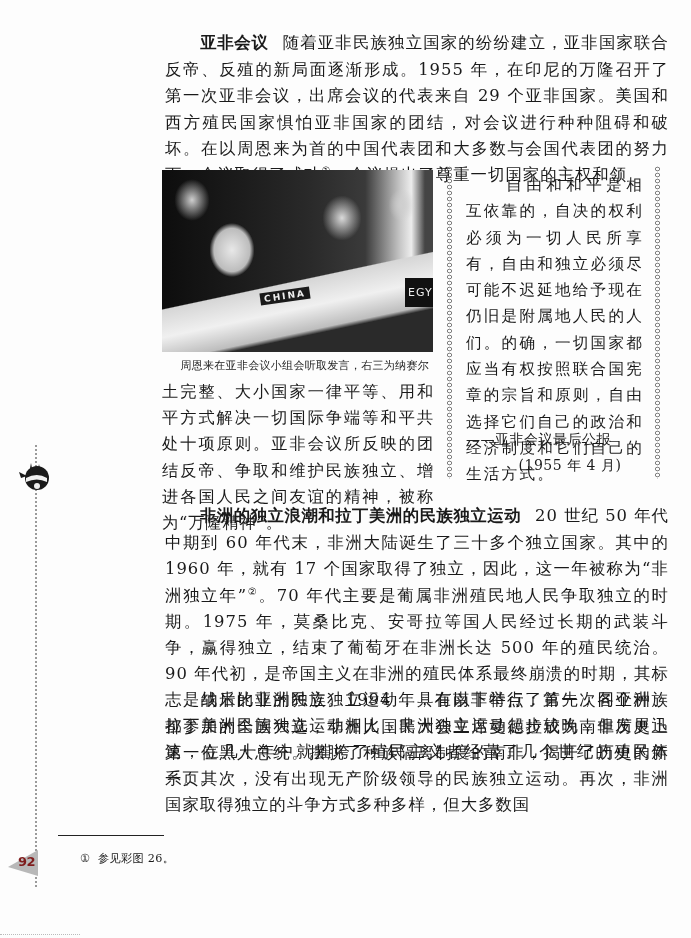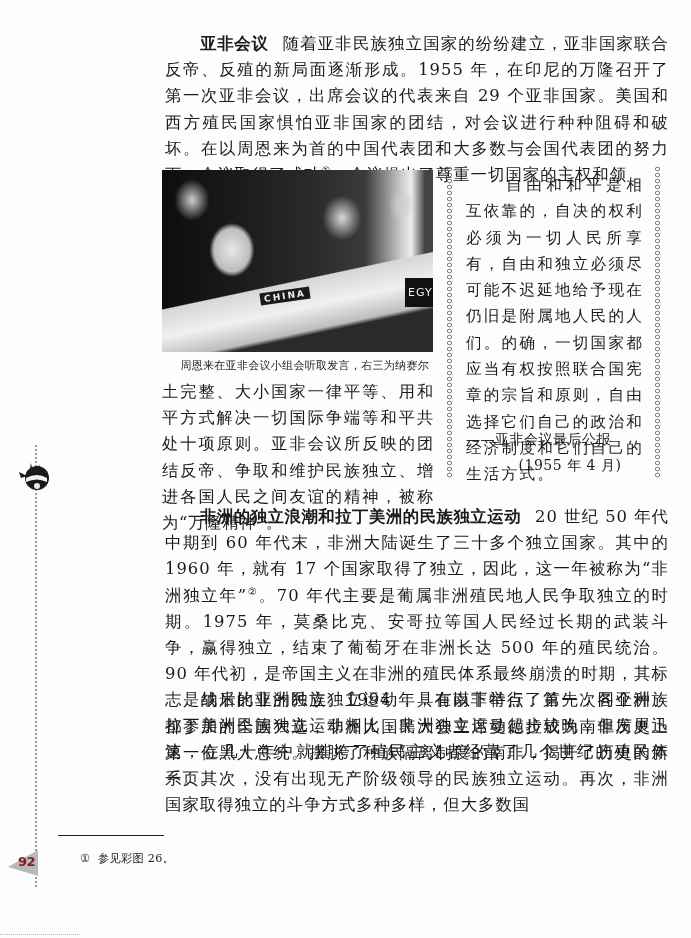--- a/index.html
+++ b/index.html
@@ -8,21 +8,21 @@
       background: #fdfdfd; color: #1a1a1a;
       font-family: "DejaVu Serif", "Liberation Serif", serif;
     }
     .page { position: absolute; left: 0; top: 0; width: 691px; height: 938px; }
     .para {
       position: absolute; left: 165px; width: 504px;
       font-size: 16.4px; line-height: 26.2px; letter-spacing: 1.0px;
       text-align: justify; text-align-last: left;
     }
     .para .indent { display: inline-block; width: 35px; }
-    .heading { font-family: Liberation Sans, sans-serif; font-weight: bold; letter-spacing: 0.5px; }
+    .heading { font-family: Liberation Mono, monospace; font-weight: bold; letter-spacing: 0.5px; }
     .gap { display: inline-block; width: 14px; }
     sup.fn { font-size: 10px; vertical-align: 6px; line-height: 0; }
 
     .photo {
       position: absolute; left: 162px; top: 170px; width: 271px; height: 182px;
       background:
         radial-gradient(ellipse 30px 36px at 70px 80px, #e8e8e8 0%, #bcbcbc 60%, transparent 75%),
         radial-gradient(ellipse 22px 26px at 30px 30px, #cfcfcf 0%, transparent 80%),
         radial-gradient(ellipse 26px 30px at 180px 48px, #dadada 0%, transparent 75%),
         radial-gradient(ellipse 18px 22px at 240px 35px, #cfcfcf 0%, transparent 75%),

